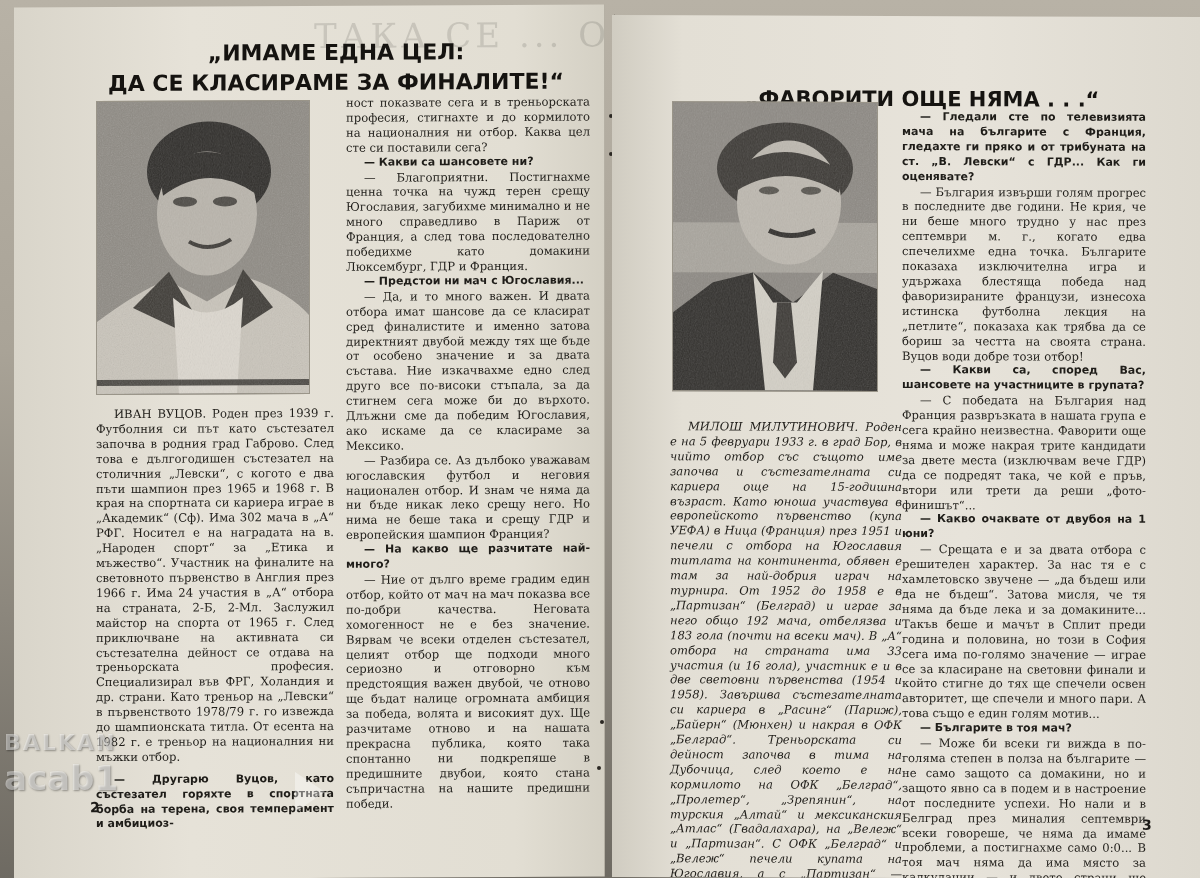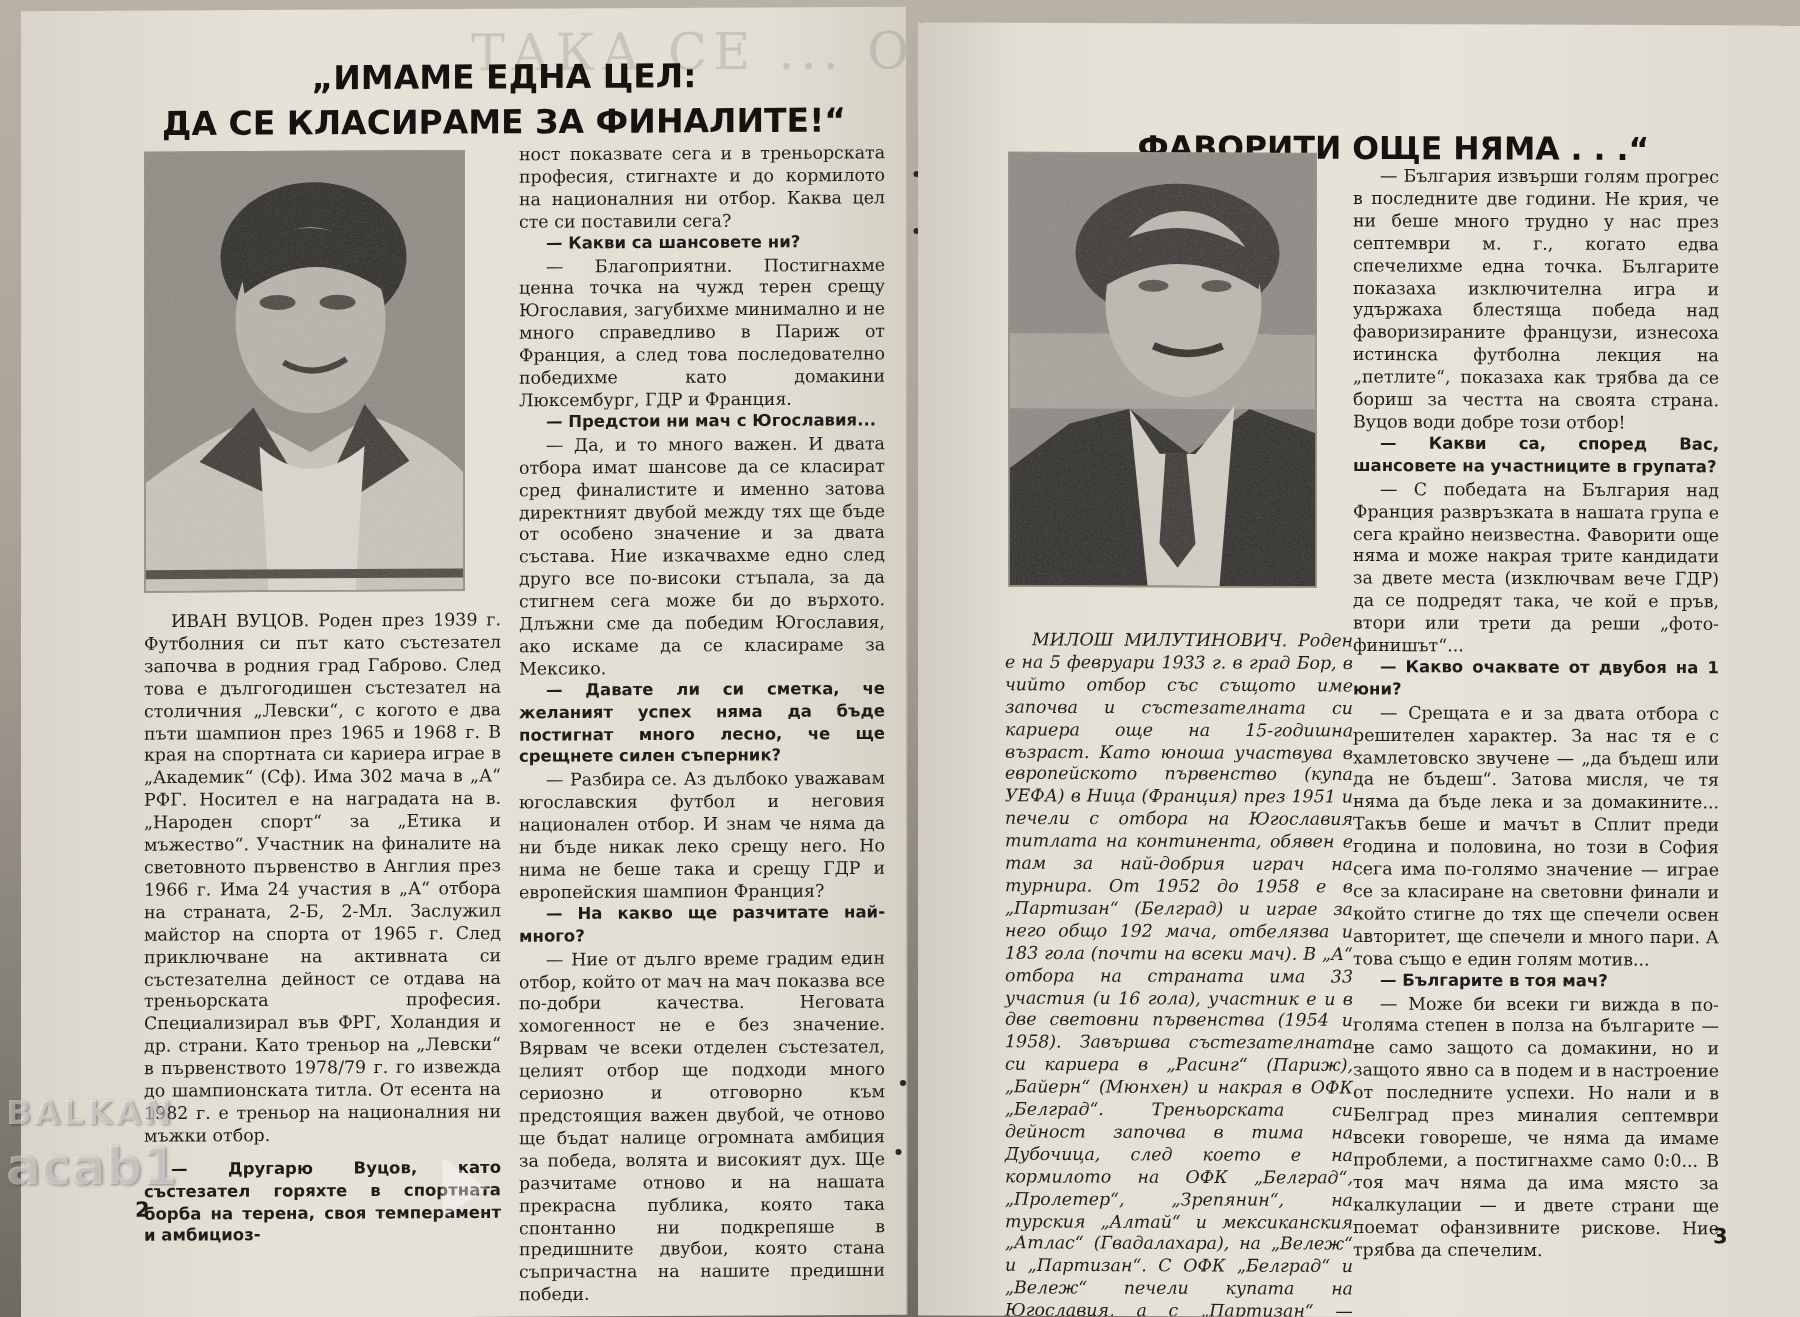--- a/index.html
+++ b/index.html
@@ -118,21 +118,20 @@
     <p>ИВАН ВУЦОВ. Роден през 1939 г. Футболния си път като състезател започва в родния град Габрово. След това е дългогодишен състезател на столичния „Левски“, с когото е два пъти шампион през 1965 и 1968 г. В края на спортната си кариера играе в „Академик“ (Сф). Има 302 мача в „А“ РФГ. Носител е на наградата на в. „Народен спорт“ за „Етика и мъжество“. Участник на финалите на световното първенство в Англия през 1966 г. Има 24 участия в „А“ отбора на страната, 2-Б, 2-Мл. Заслужил майстор на спорта от 1965 г. След приключване на активната си състезателна дейност се отдава на треньорската професия. Специализирал във ФРГ, Холандия и др. страни. Като треньор на „Левски“ в първенството 1978/79 г. го извежда до шампионската титла. От есента на 1982 г. е треньор на националния ни мъжки отбор.</p>
     <p class="q" style="margin-top:8px;">— Другарю Вуцов, като състезател горяхте в спортната борба на терена, своя темперамент и амбициоз-</p>
   </div>
 
   <div class="col" style="left:332px; top:90px; width:244px;">
     <p style="text-indent:0;">ност показвате сега и в треньорската професия, стигнахте и до кормилото на националния ни отбор. Каква цел сте си поставили сега?</p>
     <p class="q">— Какви са шансовете ни?</p>
     <p>— Благоприятни. Постигнахме ценна точка на чужд терен срещу Югославия, загубихме минимално и не много справедливо в Париж от Франция, а след това последователно победихме като домакини Люксембург, ГДР и Франция.</p>
     <p class="q">— Предстои ни мач с Югославия...</p>
     <p>— Да, и то много важен. И двата отбора имат шансове да се класират сред финалистите и именно затова директният двубой между тях ще бъде от особено значение и за двата състава. Ние изкачвахме едно след друго все по-високи стъпала, за да стигнем сега може би до върхото. Длъжни сме да победим Югославия, ако искаме да се класираме за Мексико.</p>
-    <p class="q">— Давате ли си сметка, че желаният успех няма да бъде постигнат много лесно, че ще срещнете силен съперник?</p>
     <p>— Разбира се. Аз дълбоко уважавам югославския футбол и неговия национален отбор. И знам че няма да ни бъде никак леко срещу него. Но нима не беше така и срещу ГДР и европейския шампион Франция?</p>
     <p class="q">— На какво ще разчитате най-много?</p>
     <p>— Ние от дълго време градим един отбор, който от мач на мач показва все по-добри качества. Неговата хомогенност не е без значение. Вярвам че всеки отделен състезател, целият отбор ще подходи много сериозно и отговорно към предстоящия важен двубой, че отново ще бъдат налице огромната амбиция за победа, волята и високият дух. Ще разчитаме отново и на нашата прекрасна публика, която така спонтанно ни подкрепяше в предишните двубои, която стана съпричастна на нашите предишни победи.</p>
   </div>
 
   <div class="page-num" style="left:76px; top:792px;">2</div>
 </div>
 
 <div class="gutter-line"></div>
 <div class="staple" style="left:609px; top:114px;"></div>
@@ -168,20 +167,21 @@
       <path d="M104 200 L118 200 L124 260 L112 276 L100 260 Z" fill="#3a3733"></path>
       <rect width="204" height="288" fill="transparent" filter="url(#grain2)"></rect>
     </svg>
   </div>
 
   <div class="col" style="left:58px; top:404px; width:232px;font-style:italic;">
     <p>МИЛОШ МИЛУТИНОВИЧ. Роден е на 5 февруари 1933 г. в град Бор, в чийто отбор със същото име започва и състезателната си кариера още на 15-годишна възраст. Като юноша участвува в европейското първенство (купа УЕФА) в Ница (Франция) през 1951 и печели с отбора на Югославия титлата на континента, обявен е там за най-добрия играч на турнира. От 1952 до 1958 е в „Партизан“ (Белград) и играе за него общо 192 мача, отбелязва и 183 гола (почти на всеки мач). В „А“ отбора на страната има 33 участия (и 16 гола), участник е и в две световни първенства (1954 и 1958). Завършва състезателната си кариера в „Расинг“ (Париж), „Байерн“ (Мюнхен) и накрая в ОФК „Белград“. Треньорската си дейност започва в тима на Дубочица, след което е на кормилото на ОФК „Белград“, „Пролетер“, „Зрепянин“, на турския „Алтай“ и мексиканския „Атлас“ (Гвадалахара), на „Вележ“ и „Партизан“. С ОФК „Белград“ и „Вележ“ печели купата на Югославия, а с „Партизан“ — титлата. От лятото на 1984 г. е селекционер на държавния тим.</p>
   </div>
 
   <div class="col" style="left:290px; top:94px; width:244px;">
+    <p class="q">— Гледали сте по телевизията мача на българите с Франция, гледахте ги пряко и от трибуната на ст. „В. Левски“ с ГДР... Как ги оценявате?</p>
     <p>— България извърши голям прогрес в последните две години. Не крия, че ни беше много трудно у нас през септември м. г., когато едва спечелихме една точка. Българите показаха изключителна игра и удържаха блестяща победа над фаворизираните французи, изнесоха истинска футболна лекция на „петлите“, показаха как трябва да се бориш за честта на своята страна. Вуцов води добре този отбор!</p>
     <p class="q">— Какви са, според Вас, шансовете на участниците в групата?</p>
     <p>— С победата на България над Франция развръзката в нашата група е сега крайно неизвестна. Фаворити още няма и може накрая трите кандидати за двете места (изключвам вече ГДР) да се подредят така, че кой е пръв, втори или трети да реши „фото-финишът“...</p>
     <p class="q">— Какво очаквате от двубоя на 1 юни?</p>
     <p>— Срещата е и за двата отбора с решителен характер. За нас тя е с хамлетовско звучене — „да бъдеш или да не бъдеш“. Затова мисля, че тя няма да бъде лека и за домакините... Такъв беше и мачът в Сплит преди година и половина, но този в София сега има по-голямо значение — играе се за класиране на световни финали и който стигне до тях ще спечели освен авторитет, ще спечели и много пари. А това също е един голям мотив...</p>
     <p class="q">— Българите в тоя мач?</p>
     <p>— Може би всеки ги вижда в по-голяма степен в полза на българите — не само защото са домакини, но и защото явно са в подем и в настроение от последните успехи. Но нали и в Белград през миналия септември всеки говореше, че няма да имаме проблеми, а постигнахме само 0:0... В тоя мач няма да има място за калкулации — и двете страни ще поемат офанзивните рискове. Ние трябва да спечелим.</p>
   </div>
 
   <div class="page-num" style="left:530px; top:800px;">3</div>

